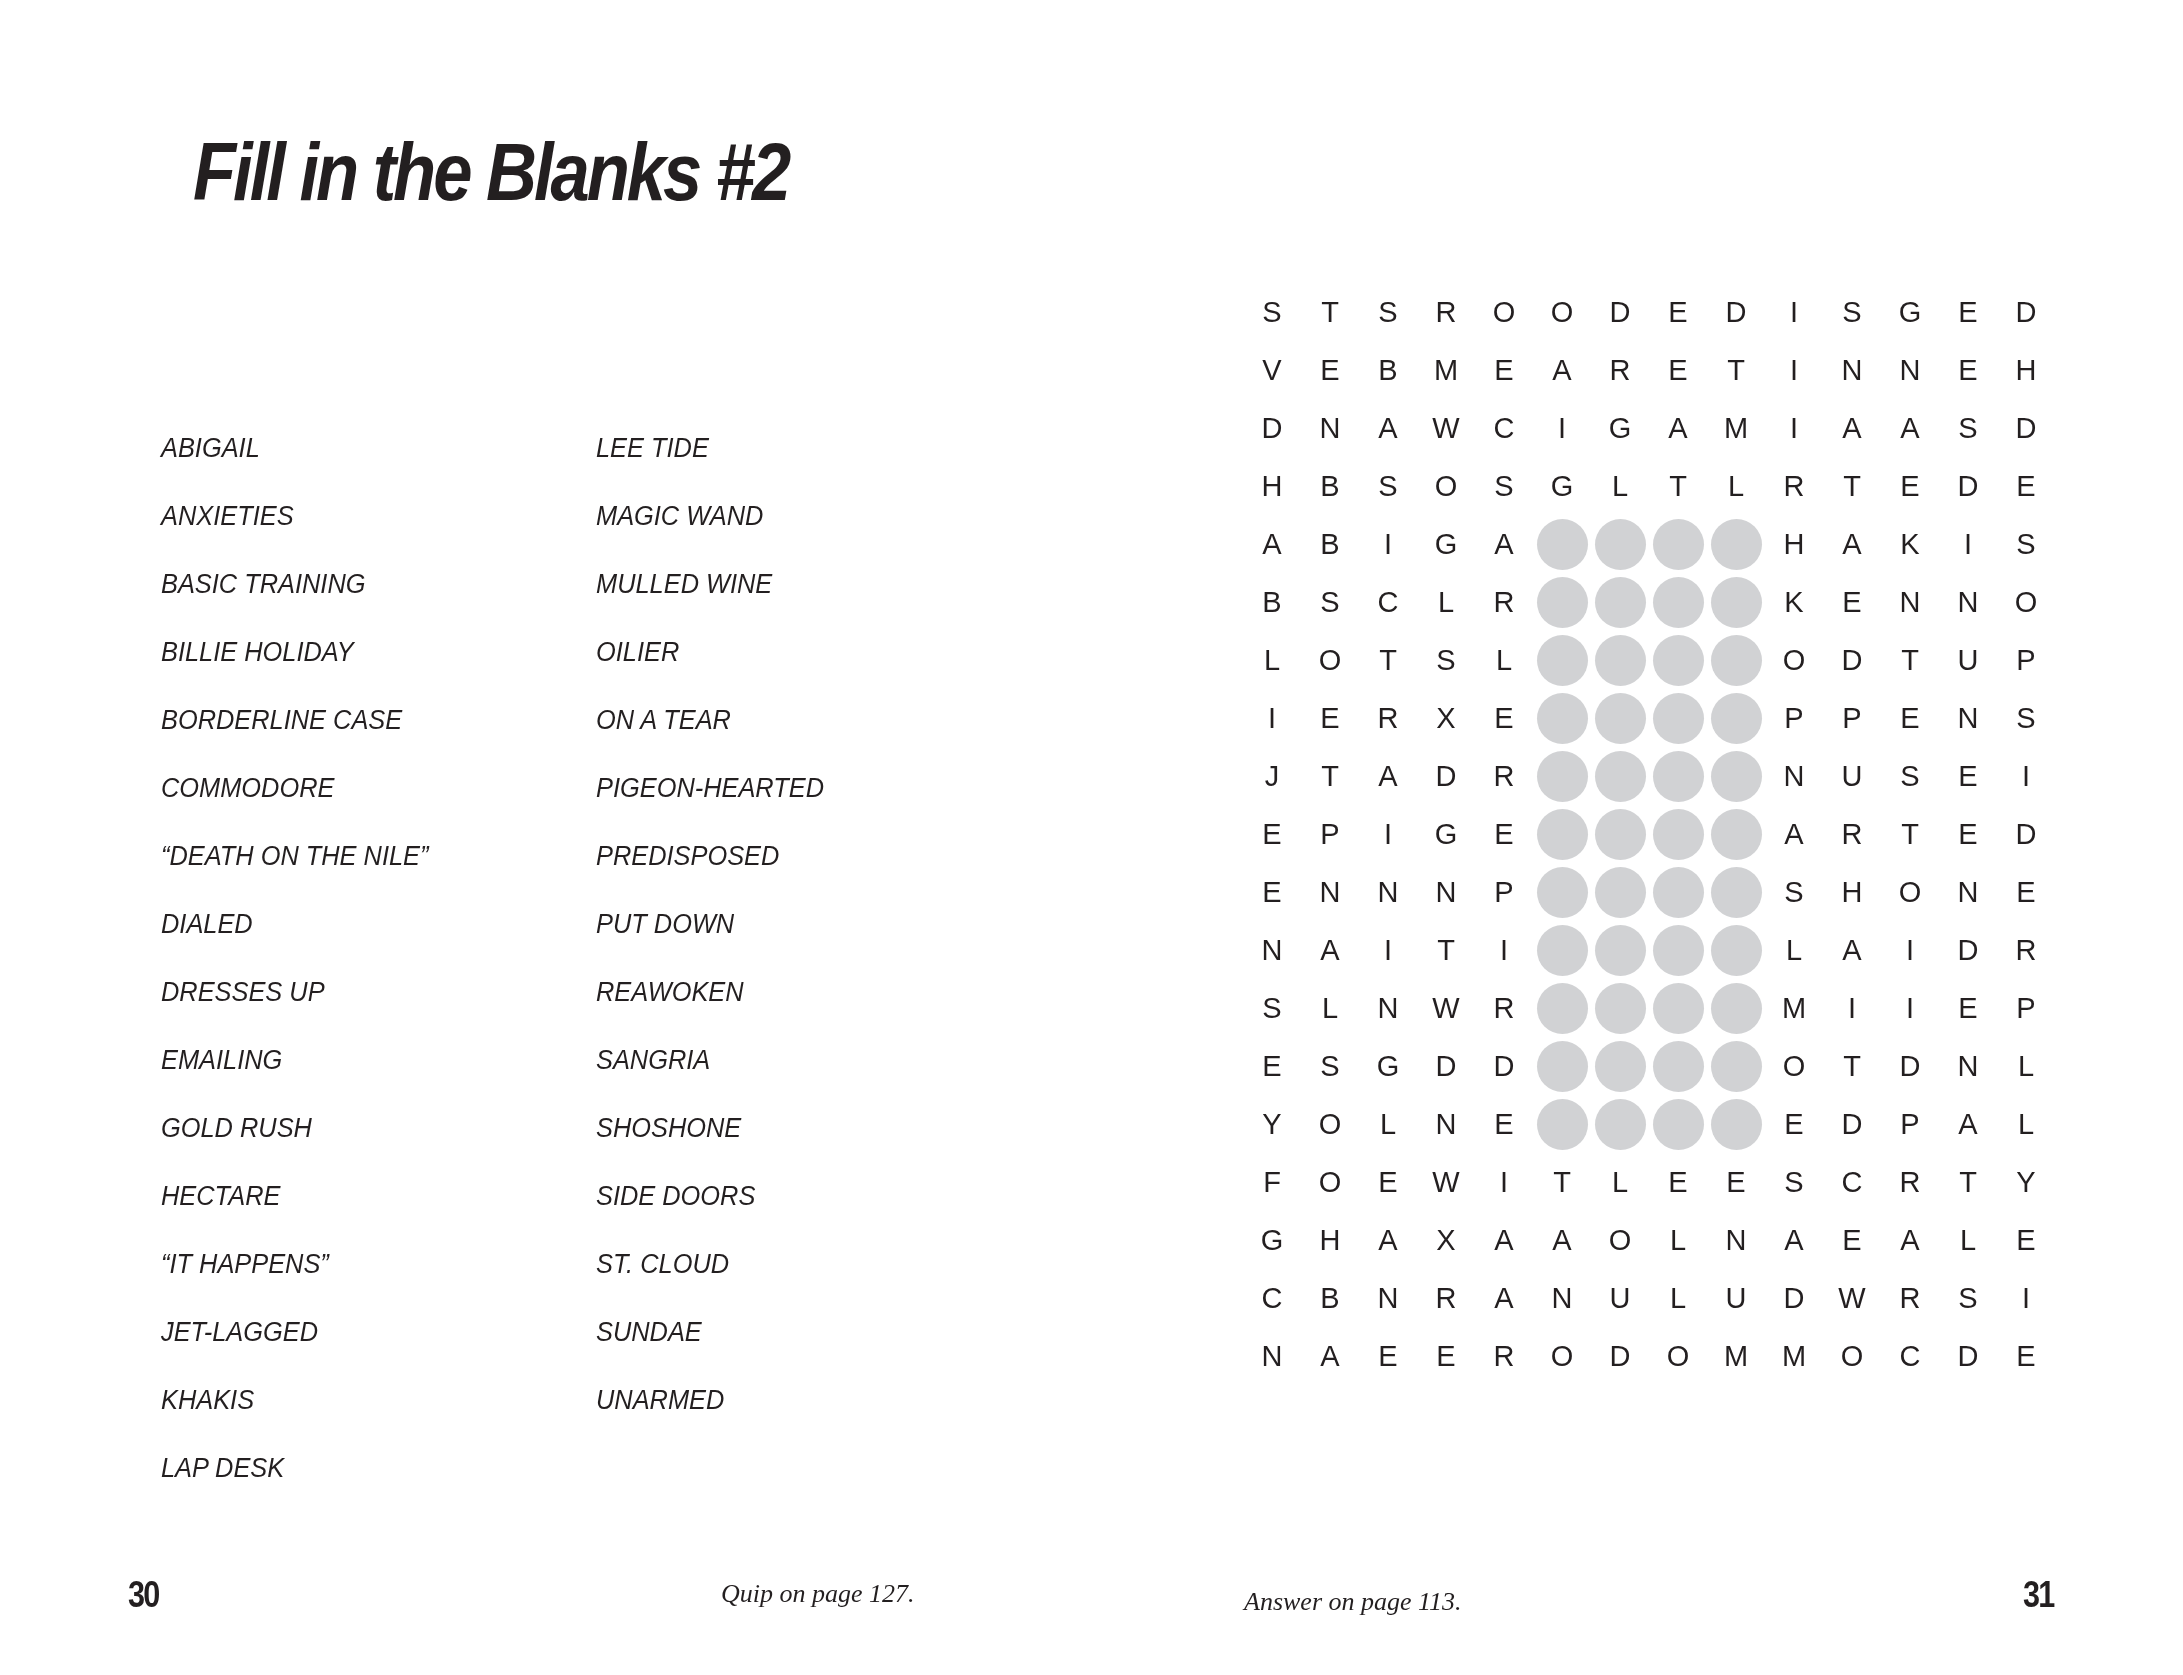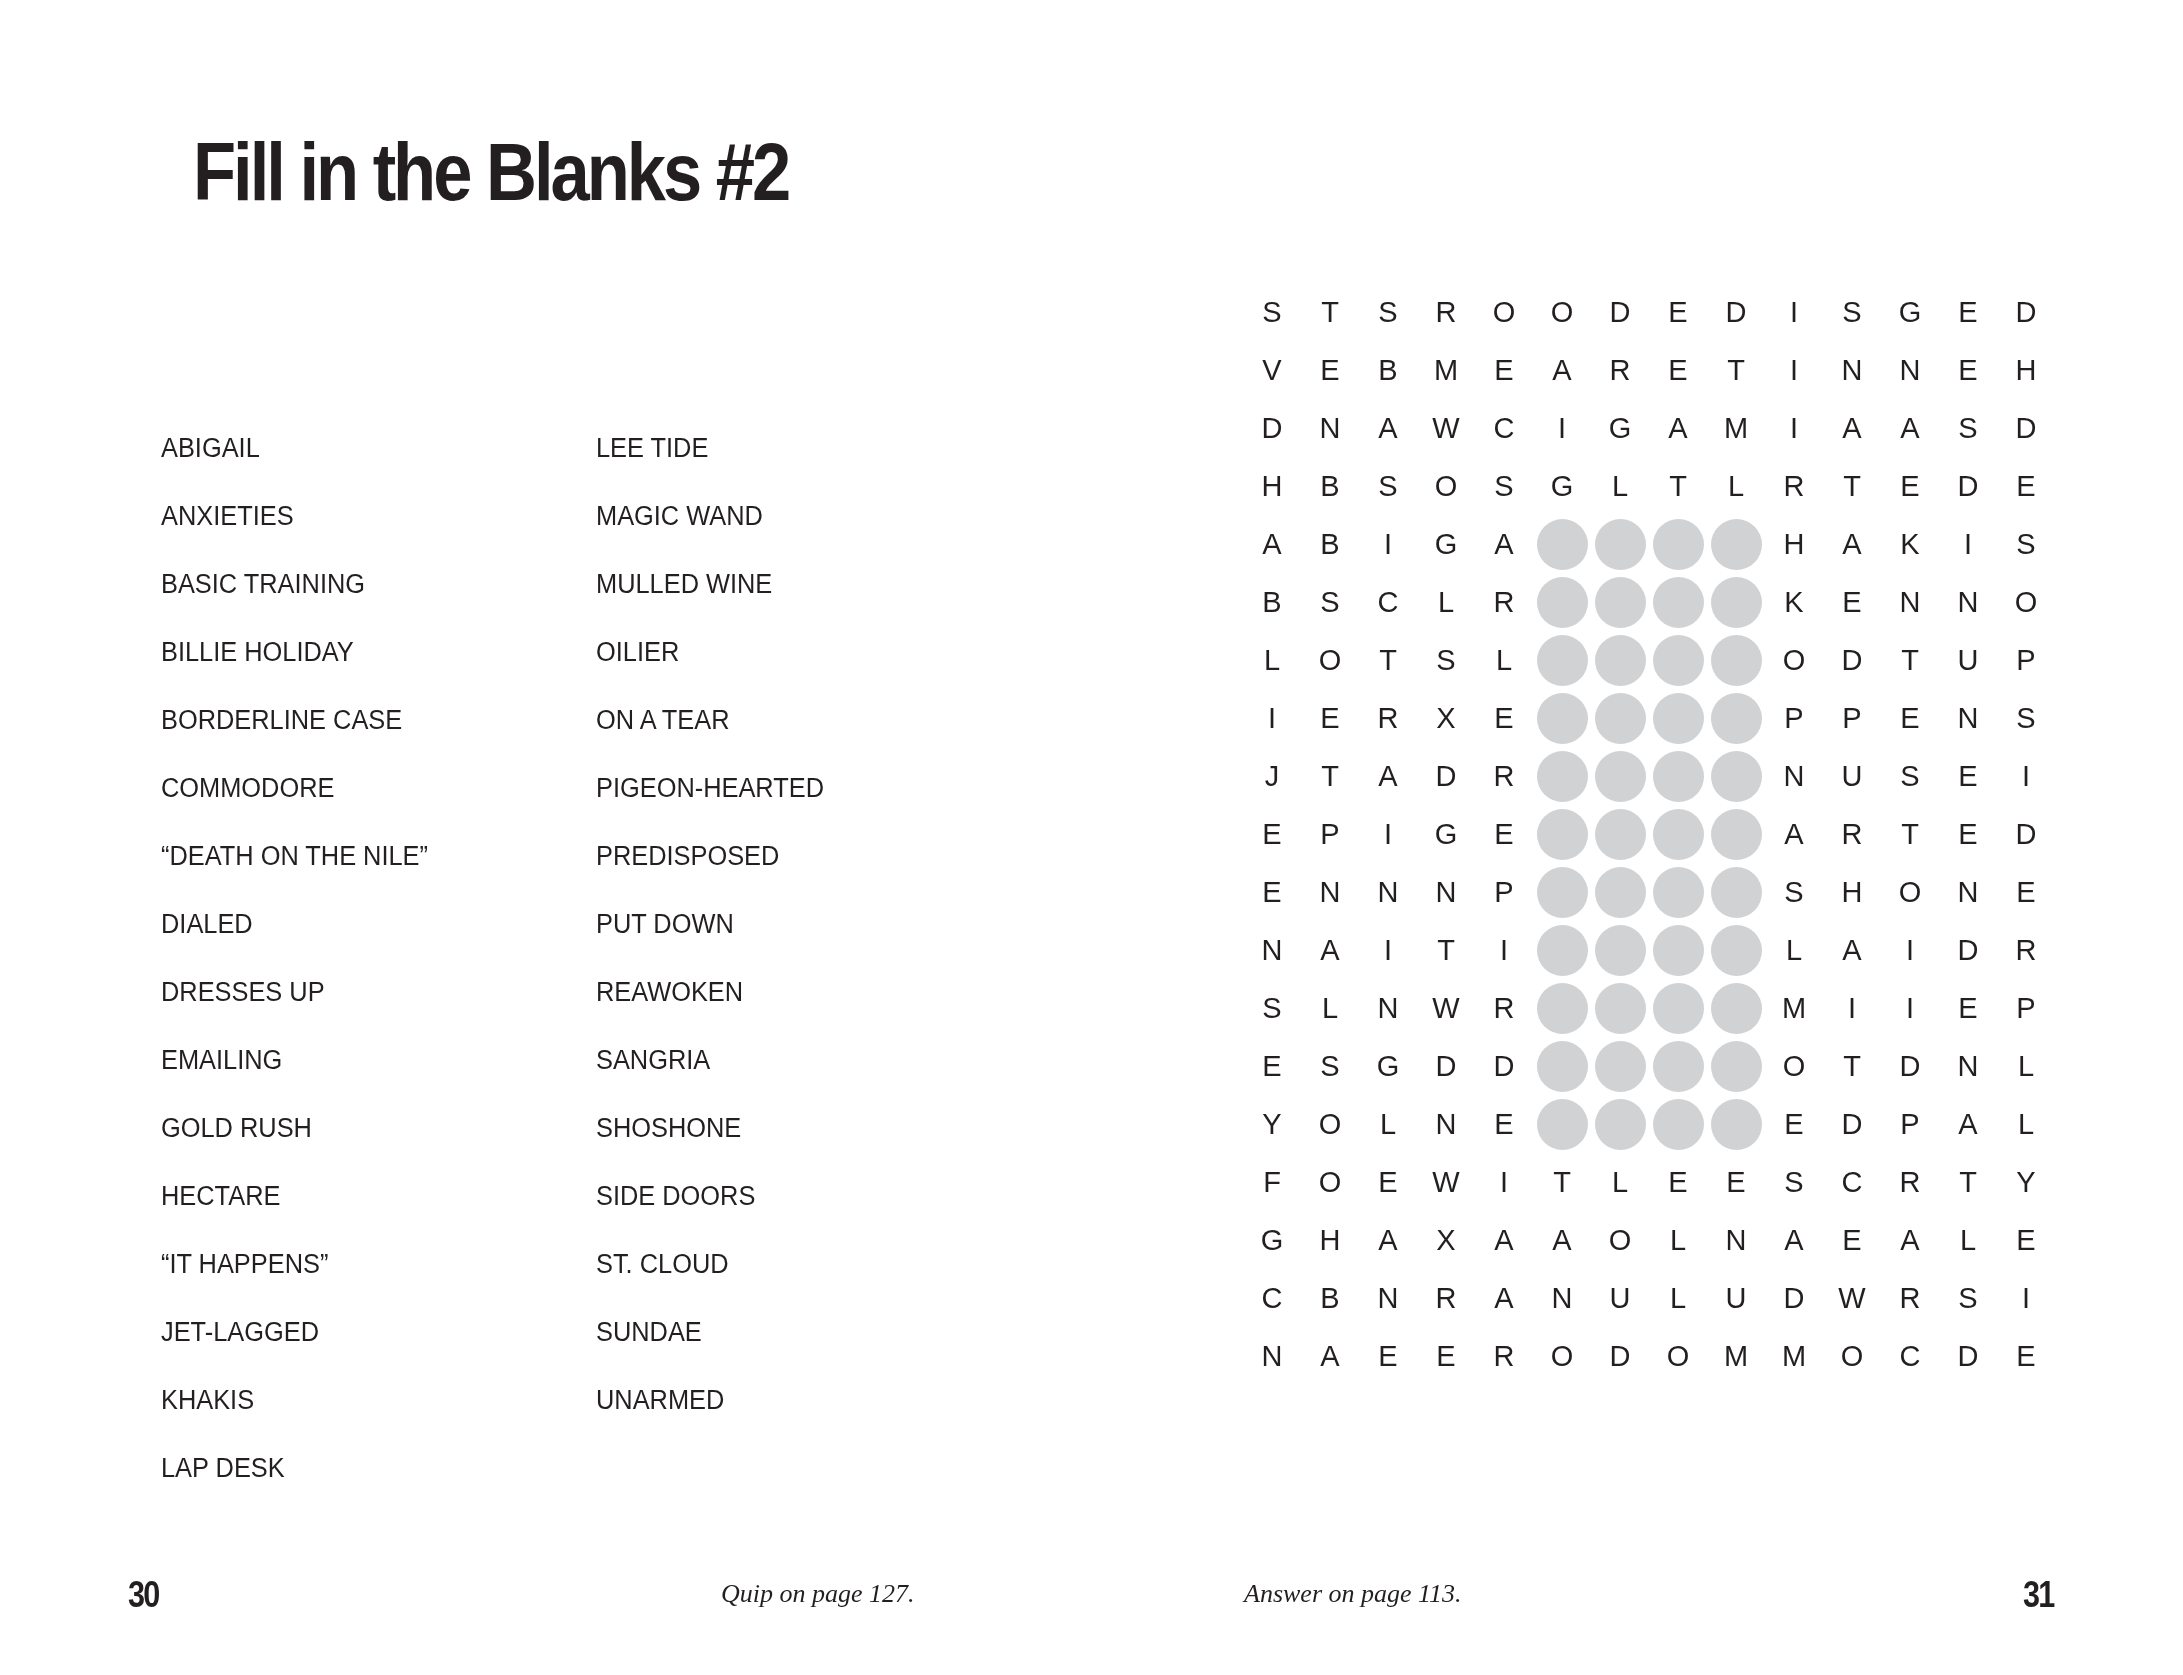--- a/index.html
+++ b/index.html
@@ -11,20 +11,21 @@
     width: 2183px;
     height: 1676px;
     position: relative;
     overflow: hidden;
     color: #231f20;
   }
   .page {
     position: absolute;
     top: 0;
     height: 1392px;
+    font-style: italic;
   }
   .page-left { left: 0; width: 1091px; }
   .page-right { left: 1091px; width: 1092px; }
 
   .title {
     position: absolute;
     left: 193px;
     top: 131px;
     margin: 0;
     font-family: "Liberation Sans", sans-serif;
@@ -127,21 +128,21 @@
     position: absolute;
     top: 1581px;
     font-family: "Liberation Serif", serif;
     font-style: italic;
     font-size: 26px;
     line-height: 1;
     color: #231f20;
     white-space: nowrap;
   }
   .footer-note.quip { left: 721px; }
-  .footer-note.answer { left: 1244px; }
+  .footer-note.answer { left: 1244px; margin-top: 8px; }
 </style>
 </head>
 <body>
 
 <div class="page page-left">
   <h1 class="title">Fill in the Blanks #2</h1>
 
 
   <div class="word-list">
     <div class="word-col col-1" id="word-col-1">

